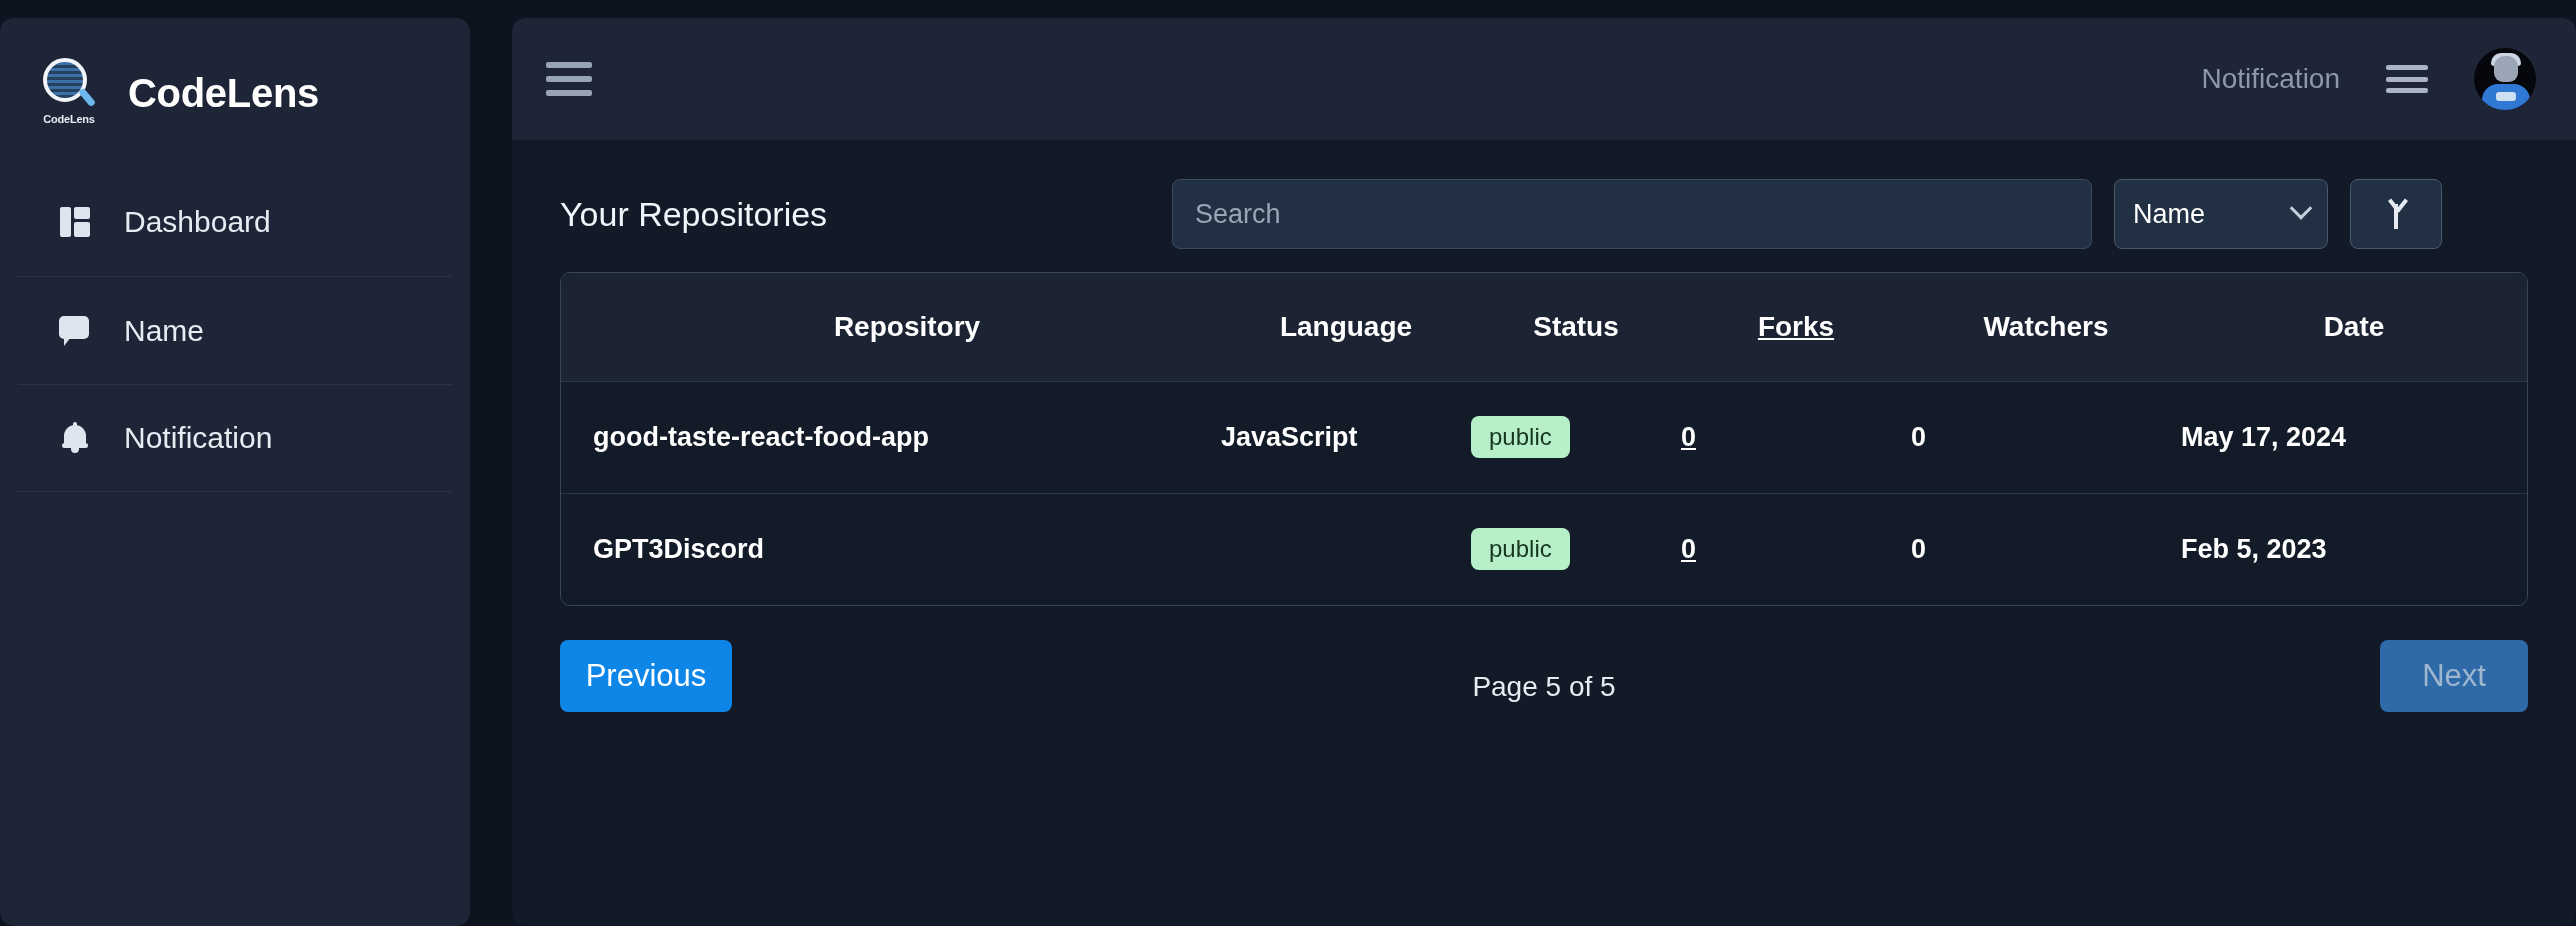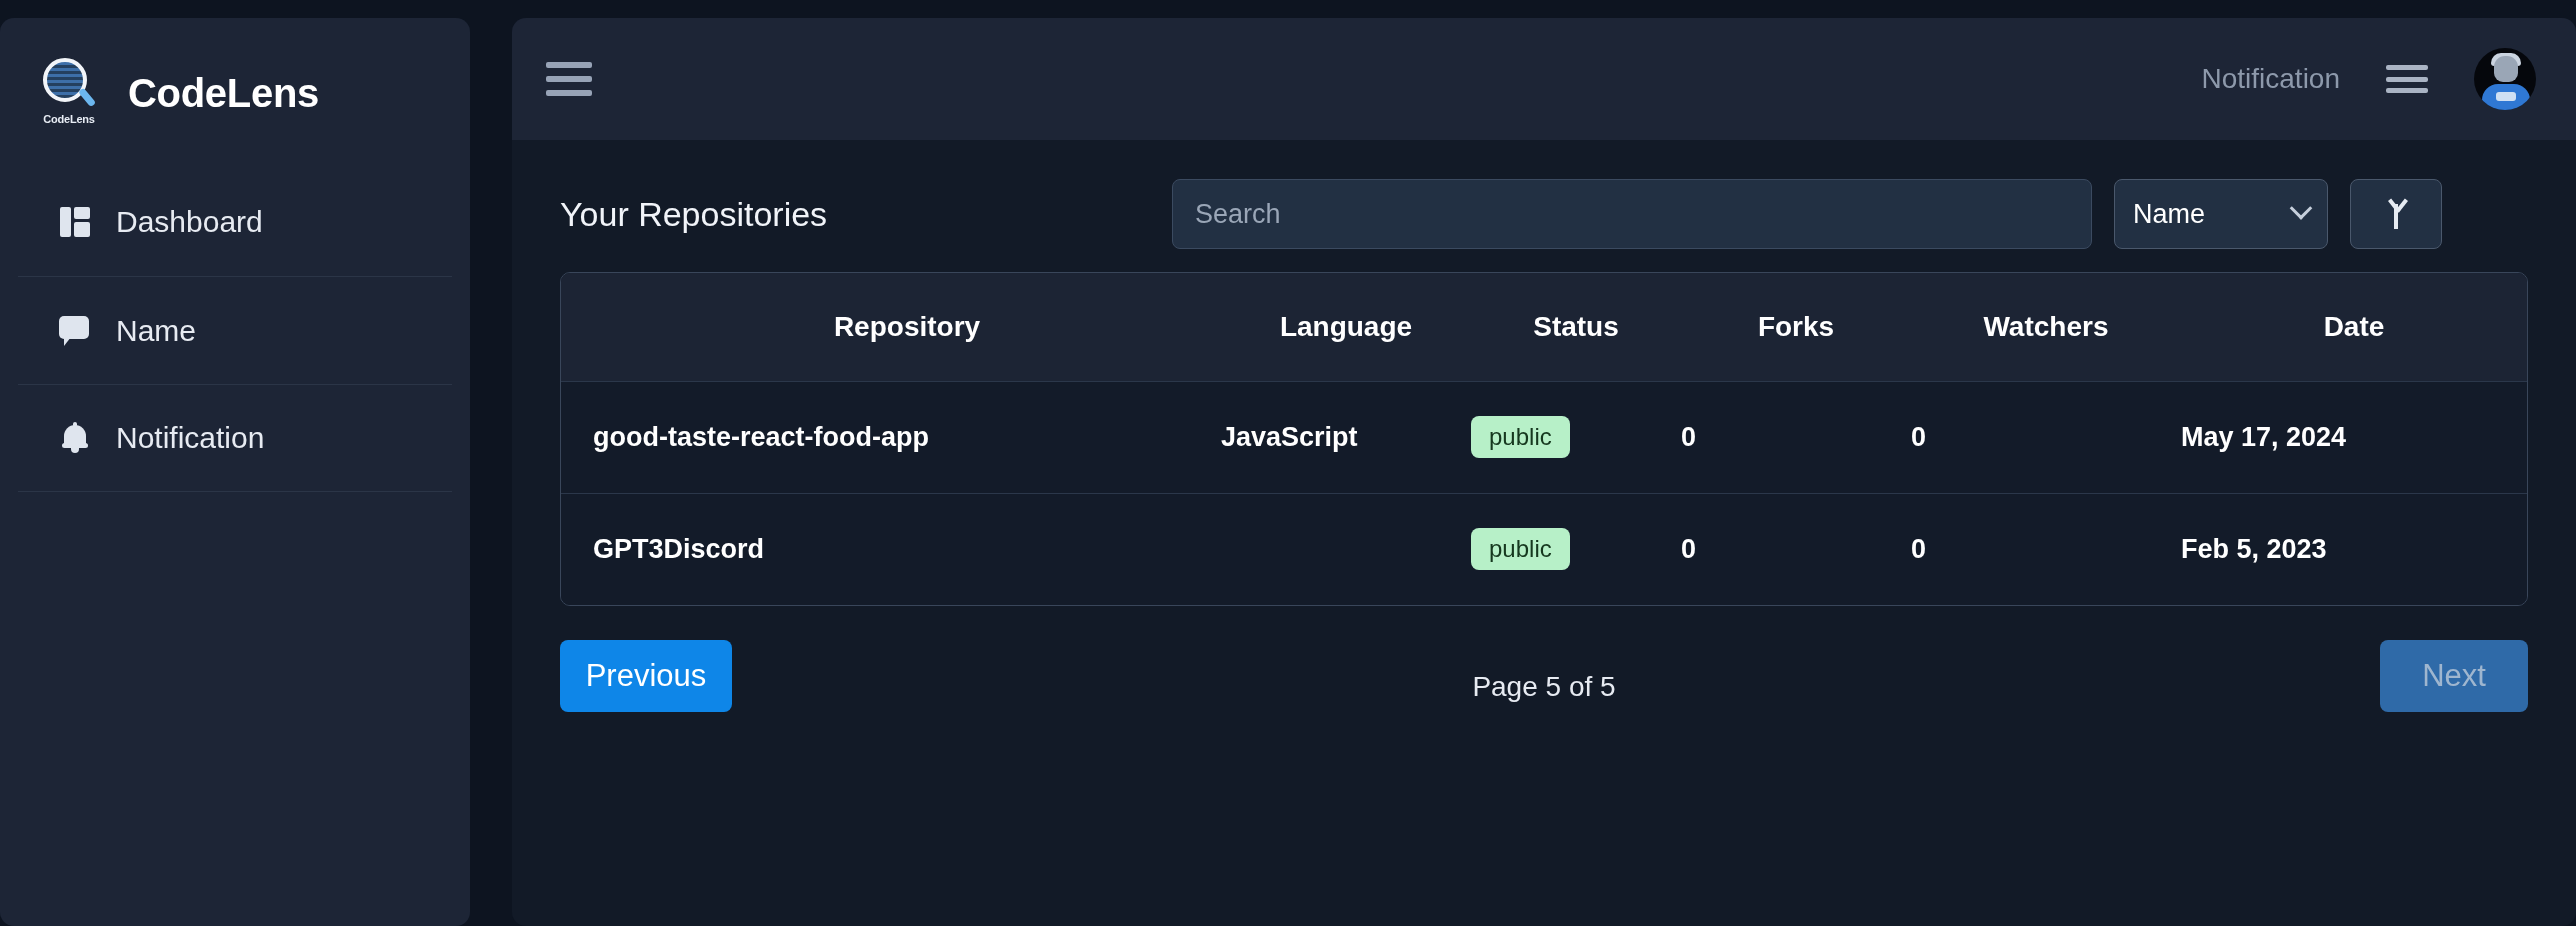--- a/index.html
+++ b/index.html
@@ -90,21 +90,21 @@
     font-weight: bold;
     color: #ffffff;
     letter-spacing: -0.3px;
   }
 
   .nav-list { padding: 0 0px; }
 
   .nav-item {
     display: flex;
     align-items: center;
-    gap: 24px;
+    gap: 32px;
     height: 108px;
     padding-left: 40px;
     margin: 0 18px;
     border-top: 1px solid #2b3547;
     color: #e7ebf2;
     font-size: 30px;
     cursor: pointer;
   }
   .nav-item:first-child { border-top: none; }
   .nav-item.last-sep { border-bottom: 1px solid #2b3547; }
@@ -401,21 +401,21 @@
     font-weight: bold;
     padding: 32px 0;
     height: 112px;
     border-top: 1px solid #2b374a;
     background: #131b29;
   }
 
   .col-repo     { width: 660px; padding-left: 32px !important; }
   .col-lang     { width: 250px; }
   .col-status   { width: 210px; }
-  .col-forks    { width: 230px; }
+  .col-forks    { width: 230px; text-decoration: underline; }
   .col-watchers { width: 270px; }
   .col-date     { width: auto; }
 
   .badge {
     display: inline-block;
     background: #b7f0c8;
     color: #16381f;
     font-size: 24px;
     font-weight: normal;
     border-radius: 8px;

